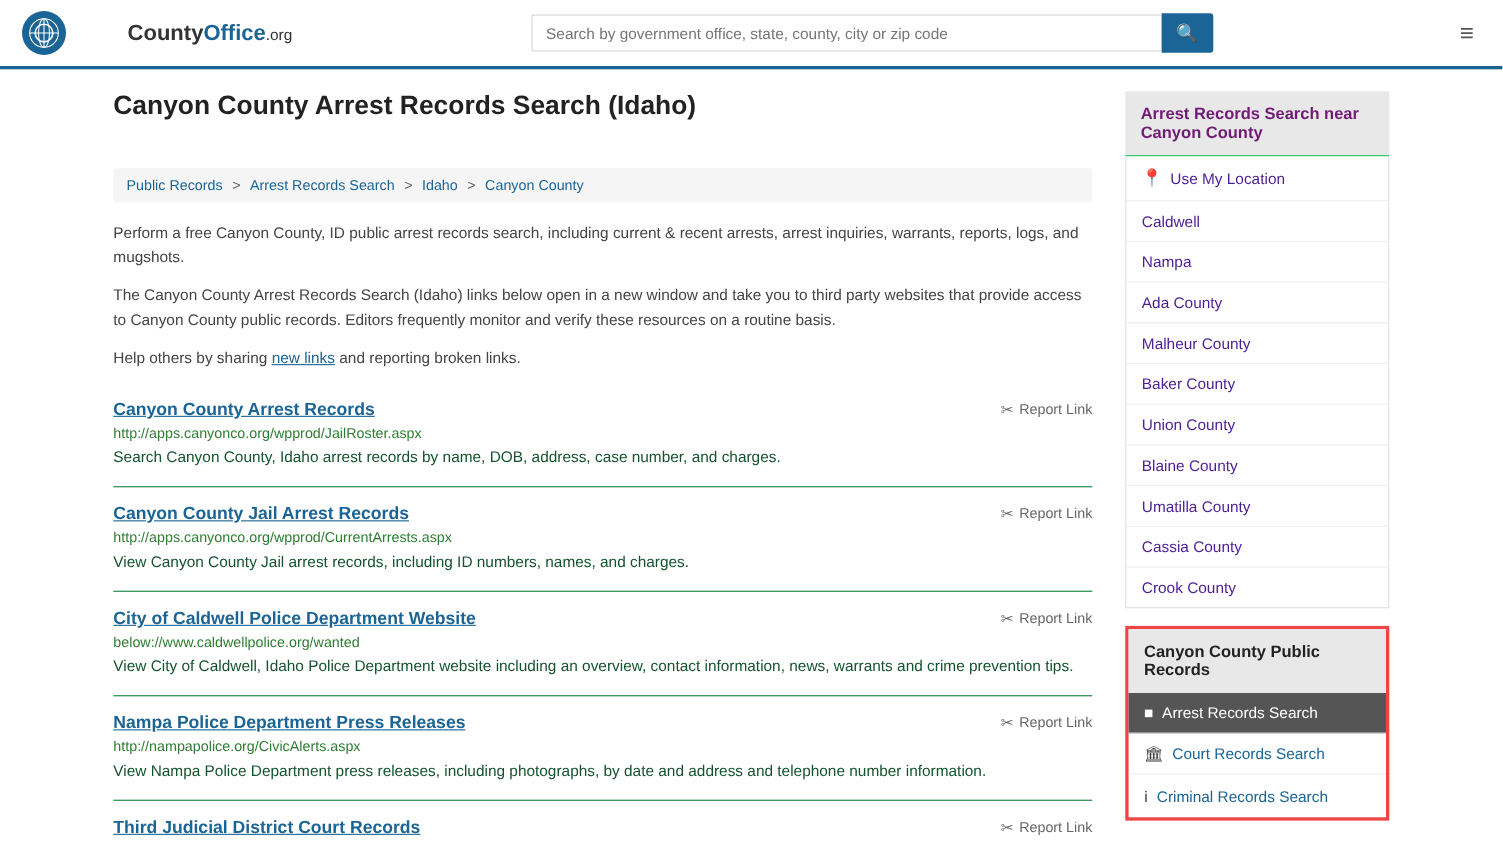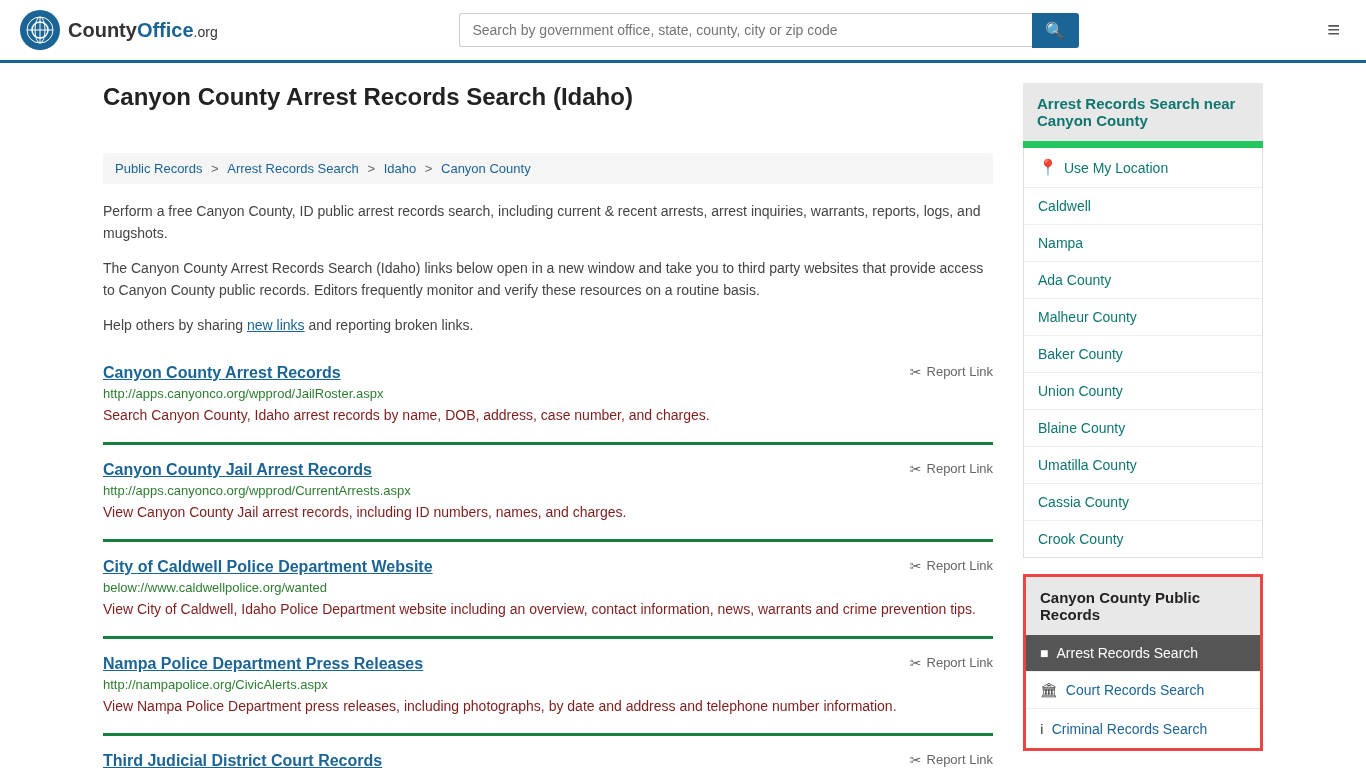--- a/index.html
+++ b/index.html
@@ -28,20 +28,21 @@
       align-items: center;
       justify-content: center;
       color: white;
       font-size: 18px;
       font-weight: bold;
     }
     .logo-text {
       font-size: 20px;
       font-weight: bold;
       color: #333;
+      margin-left: 48px;
     }
     .logo-text span {
       color: #1a6496;
     }
     .search-bar-area {
       display: flex;
       align-items: center;
       flex: 1;
       max-width: 620px;
       margin: 0 30px;
@@ -120,21 +121,21 @@
       color: #444;
       font-size: 14px;
     }
     .description a {
       color: #1a6496;
       margin-top: 23px;
     }
 
     
     .record-item {
-      border-bottom: 3px solid #15803d;
+      border-bottom: 1px solid #15803d;
       padding: 16px 0;
     }
     .record-header {
       display: flex;
       align-items: flex-start;
       justify-content: space-between;
     }
     .record-title {
       font-size: 16px;
       font-weight: bold;
@@ -153,59 +154,59 @@
     }
     .report-icon {
       font-size: 14px;
     }
     .record-url {
       color: #2e7d32;
       font-size: 13px;
       margin: 4px 0;
     }
     .record-desc {
-      color: #7f1d1d;
+      color: #14532d;
       font-size: 14px;
       line-height: 1.5;
     }
 
     
     .sidebar {
       width: 240px;
       flex-shrink: 0;
     }
     .sidebar-section {
       margin-bottom: 0;
     }
     .sidebar-header {
       background: #e8e8e8;
       padding: 12px 14px;
       font-size: 15px;
       font-weight: bold;
-      color: #0f766e;
-      border-bottom: 7px solid #22c55e;
+      color: #701a75;
+      border-bottom: 1px solid #22c55e;
     }
     .sidebar-list {
       border: 1px solid #e0e0e0;
       border-top: none;
       margin-bottom: 16px;
     }
     .sidebar-item {
       padding: 10px 14px;
       border-bottom: 1px solid #eee;
       cursor: pointer;
       display: flex;
       align-items: center;
       gap: 6px;
     }
     .sidebar-item:last-child {
       border-bottom: none;
     }
     .sidebar-item a, .sidebar-item span.link-text {
-      color: #0f766e;
+      color: #4c1d95;
       text-decoration: none;
       font-size: 14px;
     }
     .location-dot {
       color: #333;
       font-size: 16px;
     }
 
     
     .sidebar-public-section {

